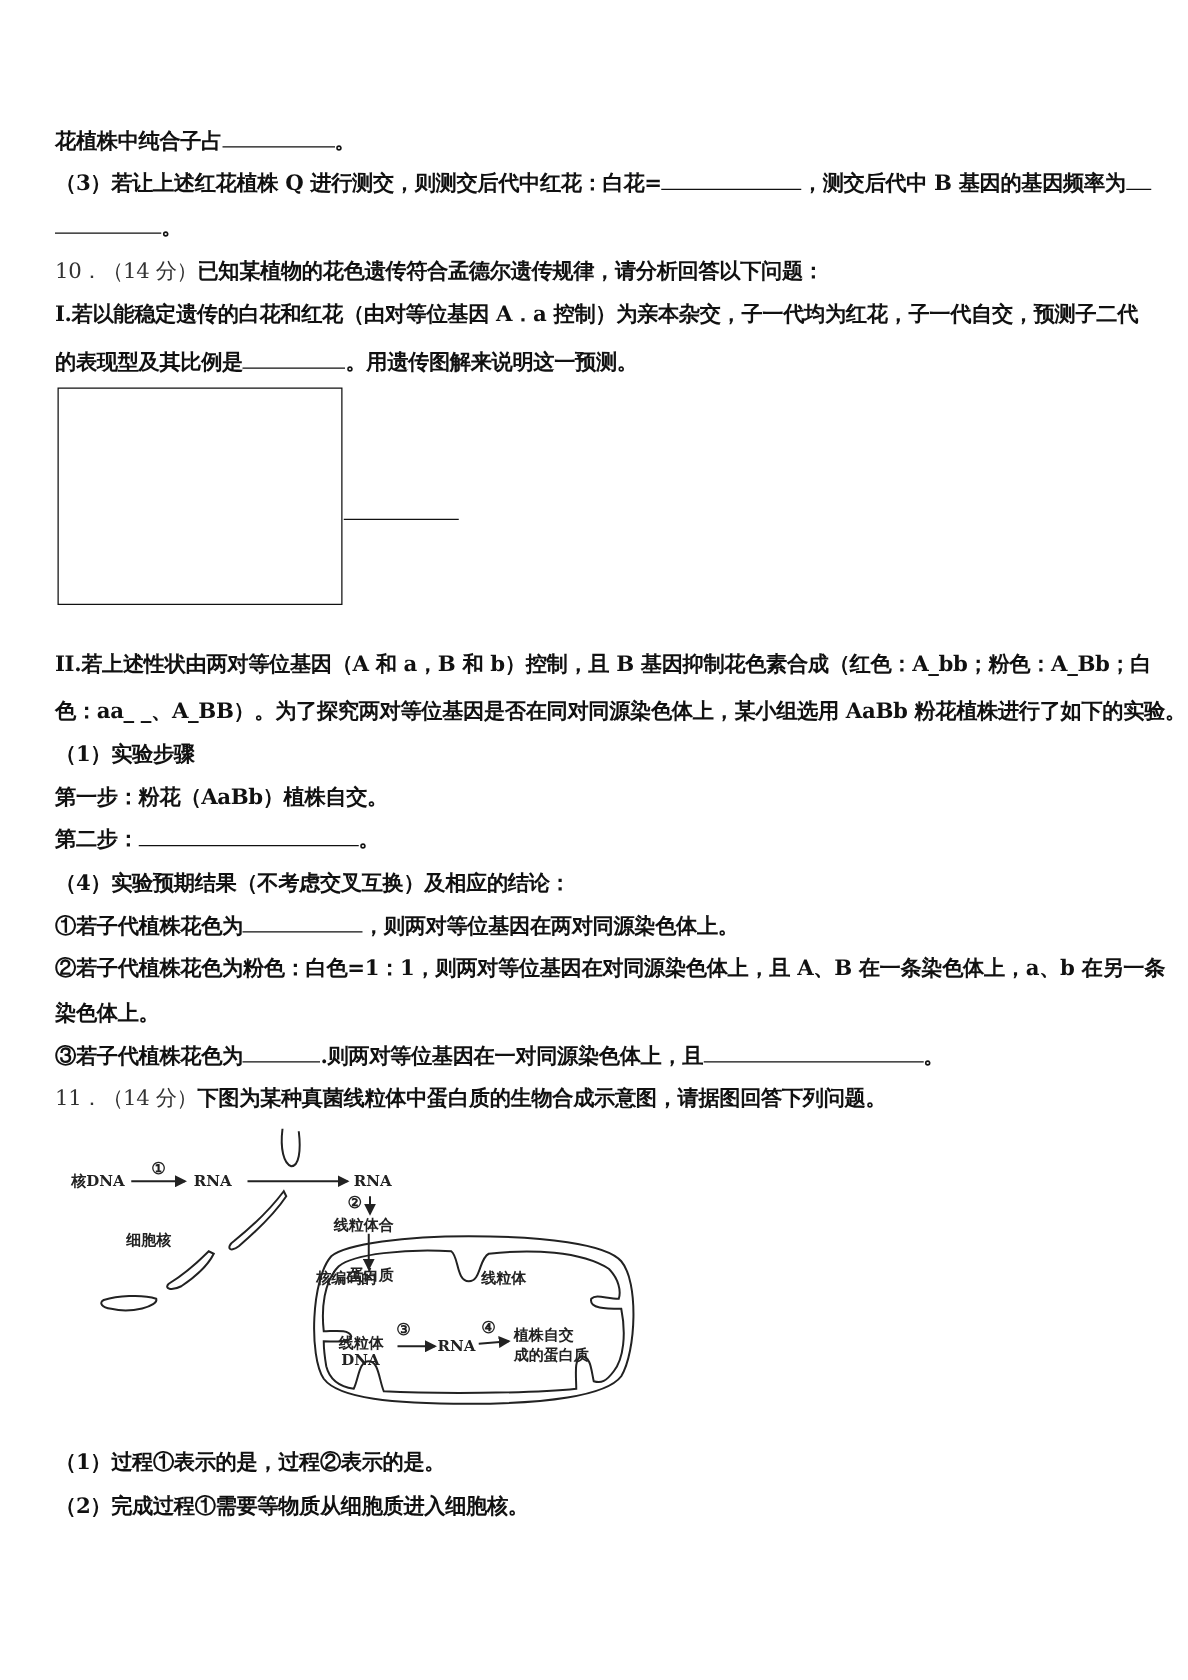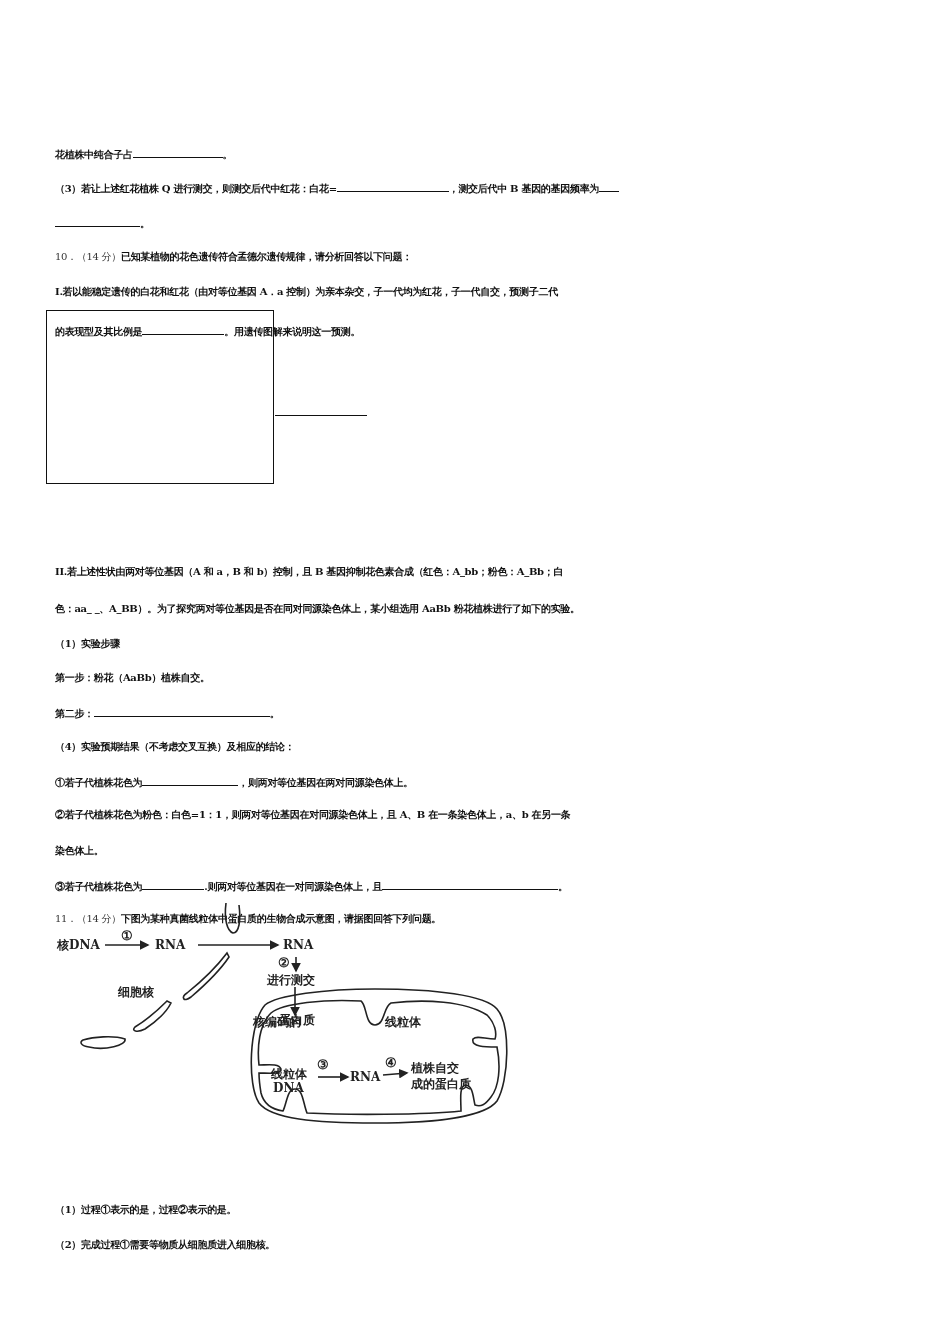--- a/index.html
+++ b/index.html
@@ -10,27 +10,26 @@
     body {
       width: 950px;
       height: 1344px;
       position: relative;
       overflow: hidden;
       font-family: "DejaVu Serif", "Liberation Serif", serif;
       color: #111111;
     }
     .line {
       position: absolute;
-      left: 55px;
-      font-size: 10px;
+      left: 44px;
+      font-size: 17px;
       font-weight: bold;
       white-space: nowrap;
       line-height: 20px;
       letter-spacing: -0.3px;
-      margin-top: 40px;
     }
     .reg { font-weight: normal; color: #333; }
     .blank {
       display: inline-block;
       border-bottom: 1.3px solid #111;
       height: 14px;
       vertical-align: baseline;
     }
     .answer-box {
       position: absolute;
@@ -140,22 +139,22 @@
       <line x1="273" y1="180" x2="303" y2="180" marker-end="url(#arr)"></line>
 
       <line x1="338" y1="178" x2="362" y2="176" marker-end="url(#arr)"></line>
     </g>
   </svg>
   <div class="dlabel" style="left:12px;top:41px;">核DNA</div>
   <div class="dlabel" style="left:76px;top:32px;font-size:13px;">①</div>
   <div class="dlabel" style="left:110px;top:41px;">RNA</div>
   <div class="dlabel" style="left:238px;top:41px;">RNA</div>
   <div class="dlabel" style="left:233px;top:59px;font-size:13px;">②</div>
-  <div class="dlabel" style="left:222px;top:76px;">进行测交</div>
-  <div class="dlabel" style="left:73px;top:88px;">细胞核</div>
+  <div class="dlabel" style="left:222px;top:76px;">线粒体合</div>
+  <div class="dlabel" style="left:56px;top:88px;">细胞核</div>
   <div class="dlabel" style="left:208px;top:118px;">核编码的</div>
   <div class="dlabel" style="left:234px;top:116px;">蛋白质</div>
   <div class="dlabel" style="left:340px;top:118px;">线粒体</div>
   <div class="dlabel" style="left:226px;top:170px;">线粒体</div>
   <div class="dlabel" style="left:228px;top:184px;">DNA</div>
   <div class="dlabel" style="left:272px;top:161px;font-size:13px;">③</div>
   <div class="dlabel" style="left:305px;top:173px;">RNA</div>
   <div class="dlabel" style="left:340px;top:159px;font-size:13px;">④</div>
   <div class="dlabel" style="left:366px;top:164px;">植株自交</div>
   <div class="dlabel" style="left:366px;top:180px;">成的蛋白质</div>

